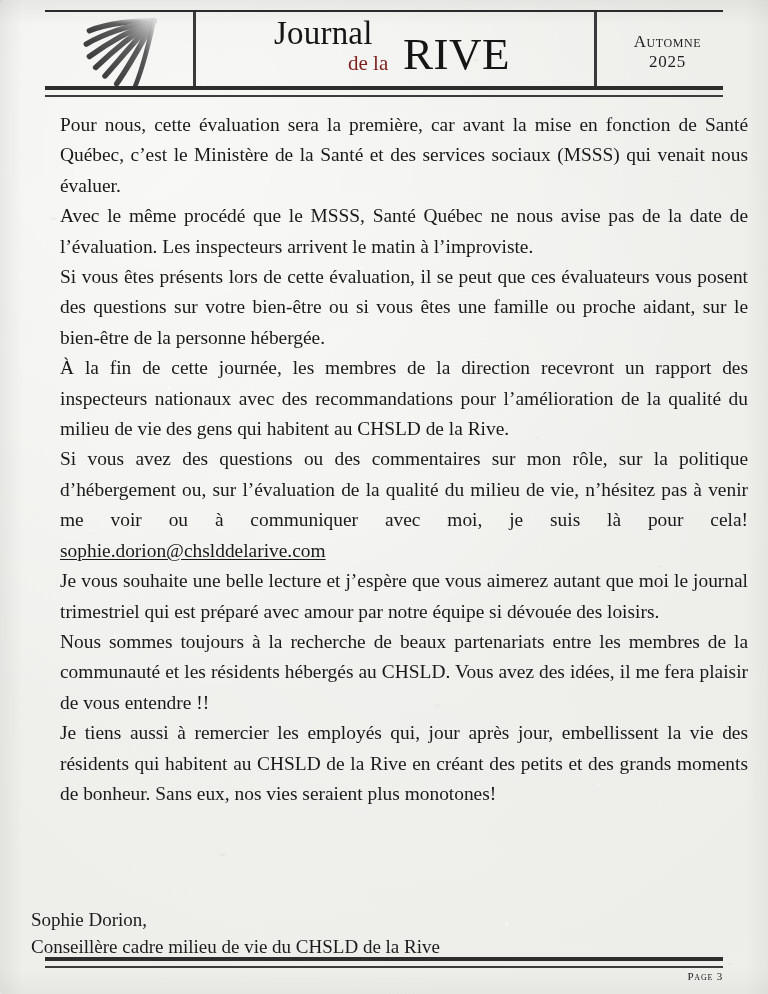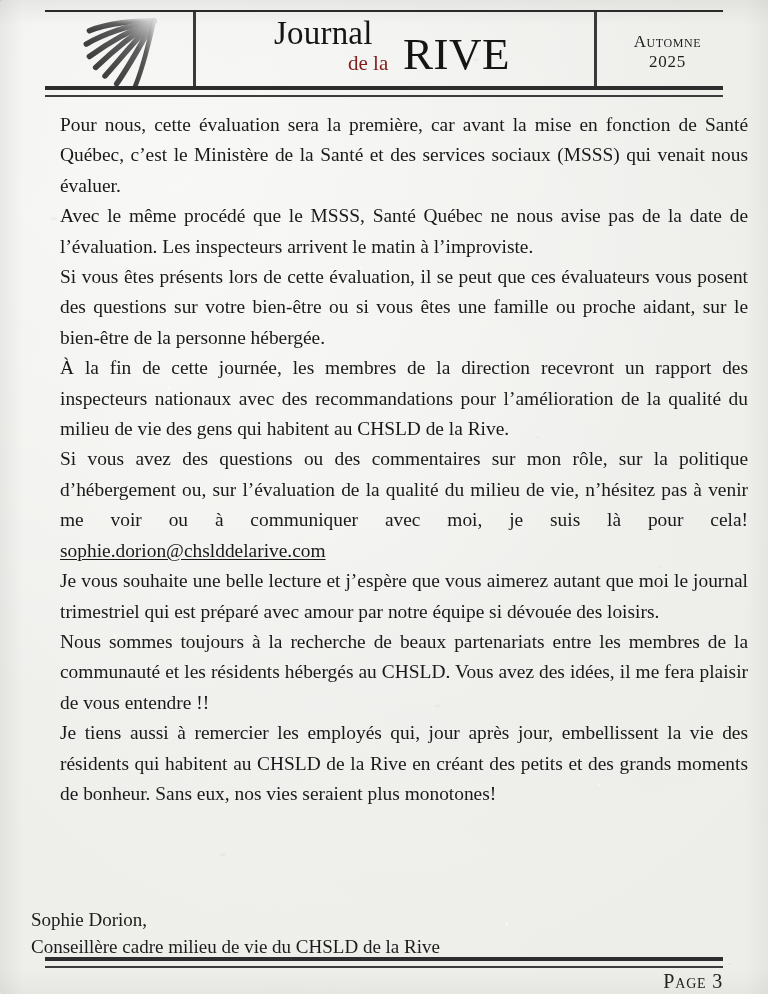--- a/index.html
+++ b/index.html
@@ -226,21 +226,21 @@
     left: 45px;
     top: 966px;
     width: 678px;
     height: 2px;
     background: #3c3c3c;
   }
   #page-number {
     position: absolute;
     right: 45px;
     top: 970px;
-    font-size: 20px;
+    font-size: 11px;
     font-variant: small-caps;
     letter-spacing: .8px;
     color: #222;
   }
 </style>
 </head>
 <body>
 
 <div id="paper-texture"></div>
 <div id="vignette"></div>

